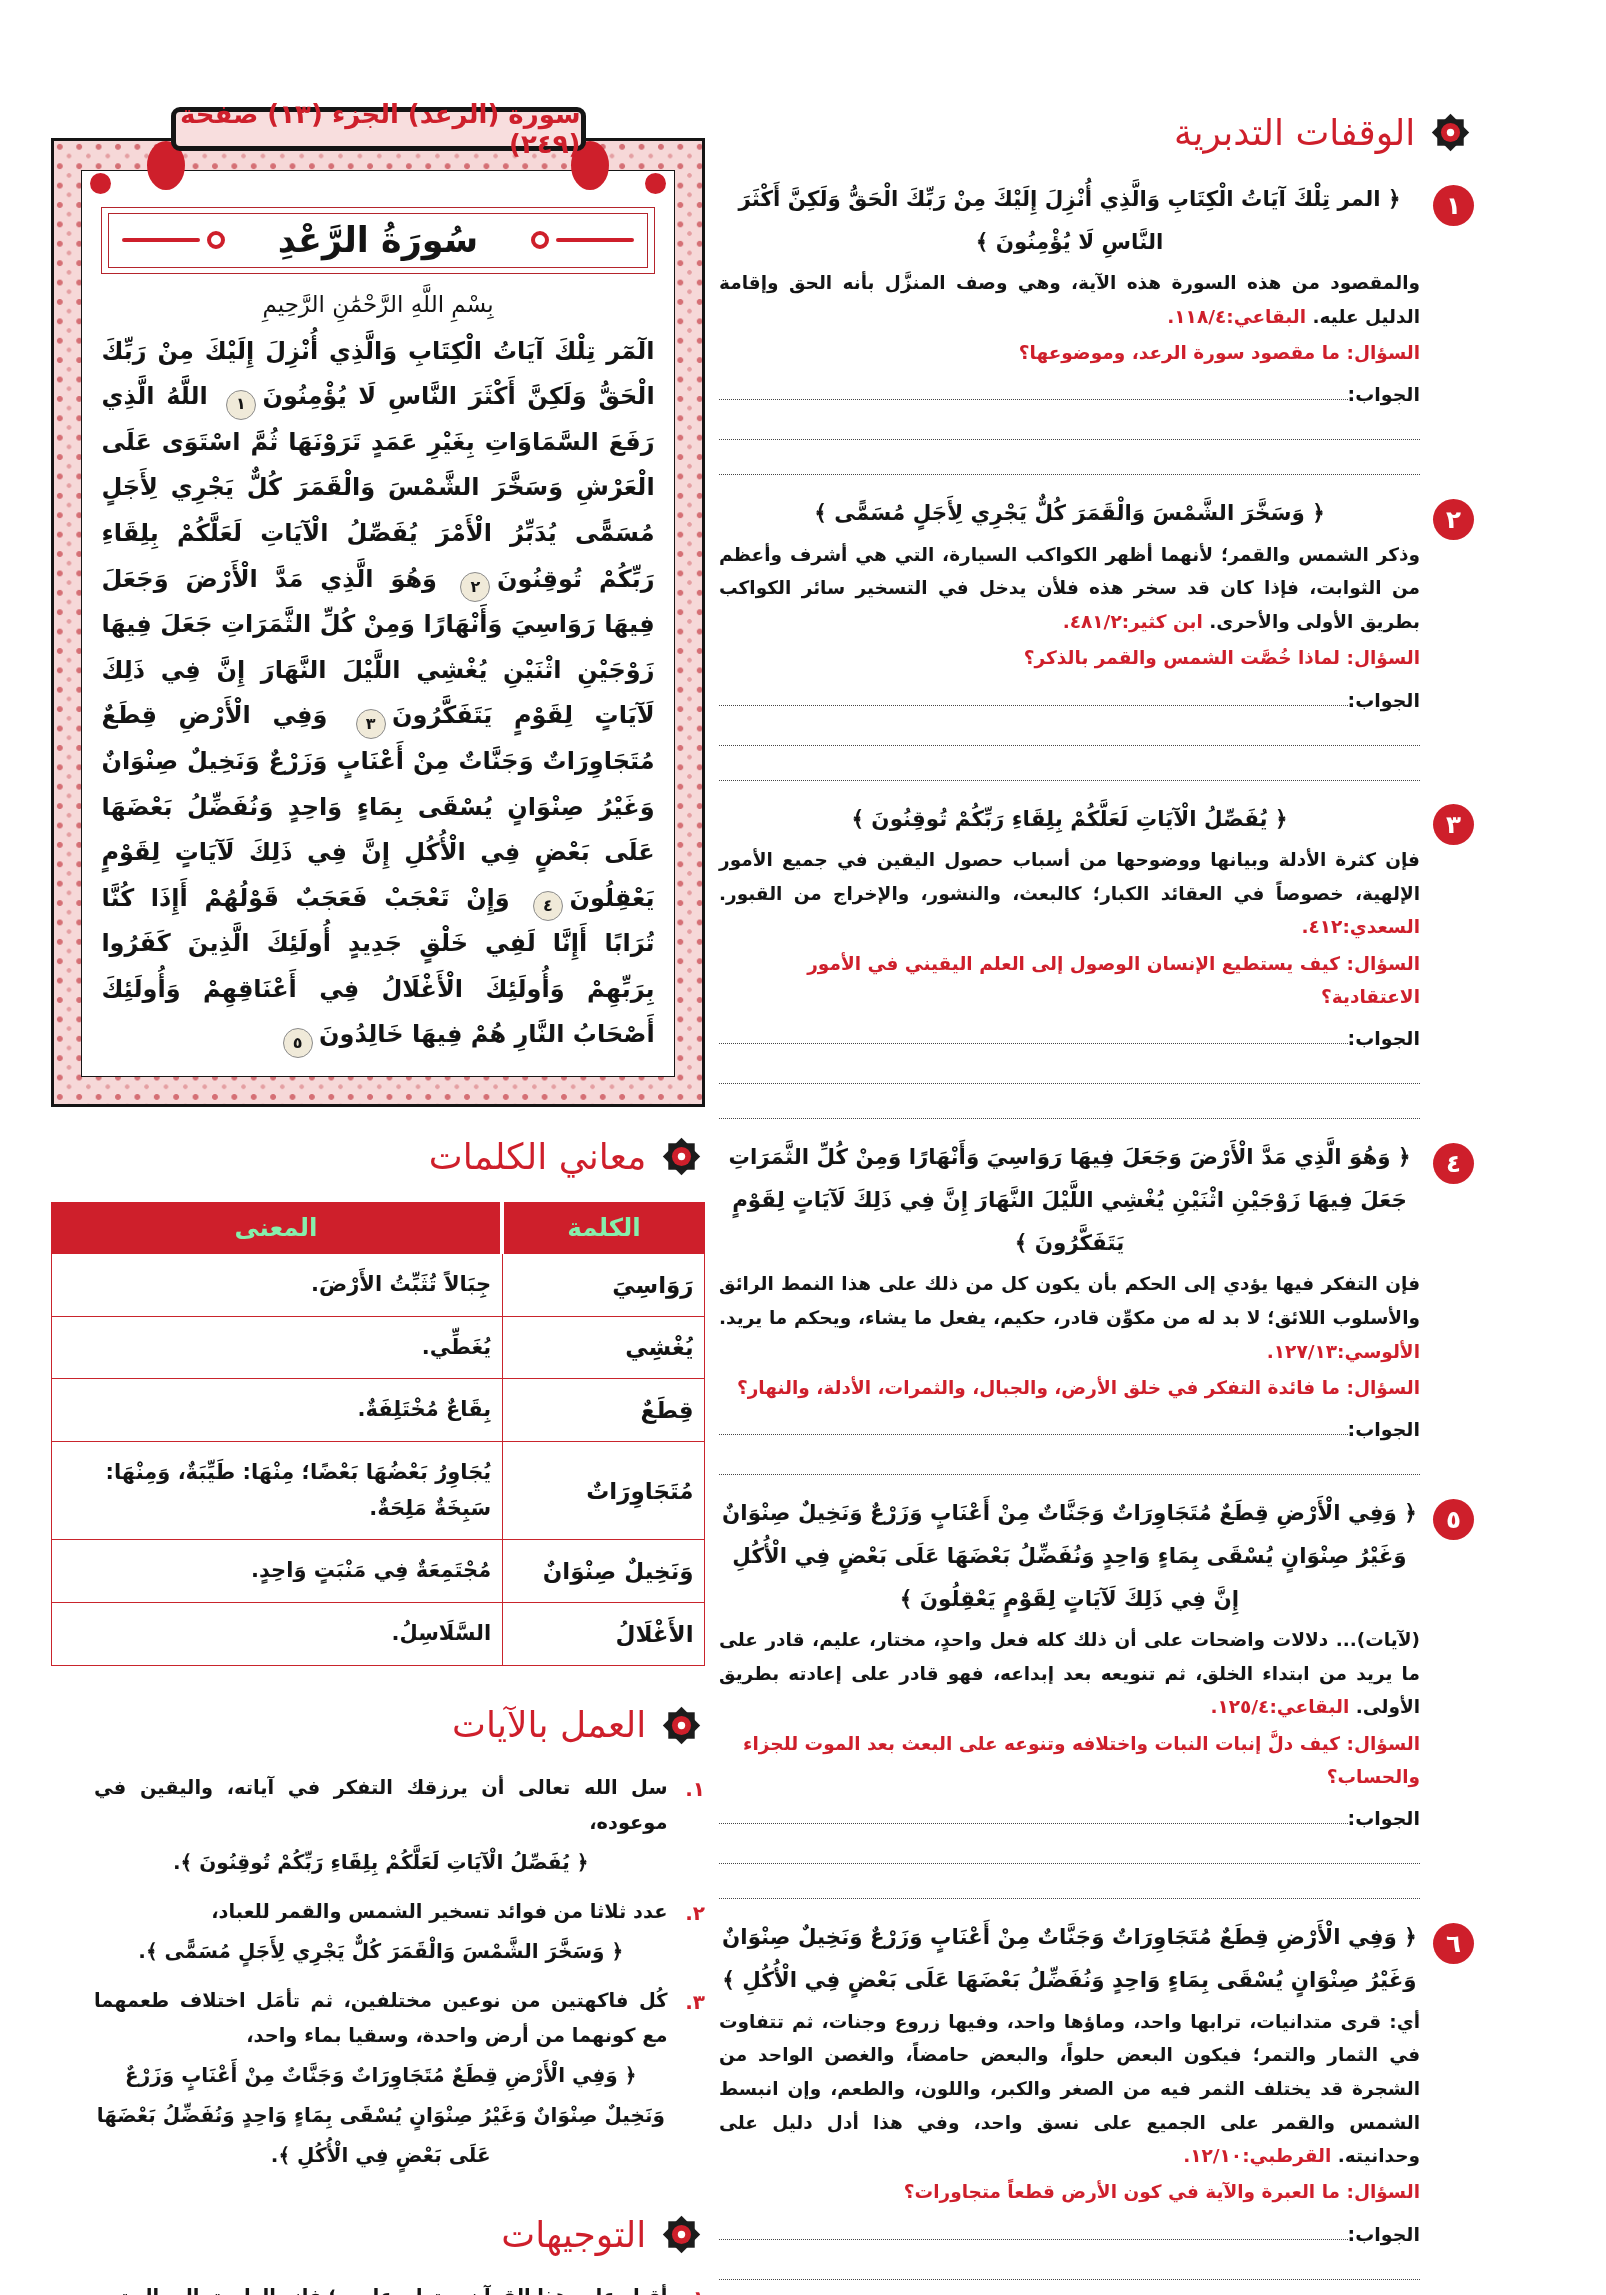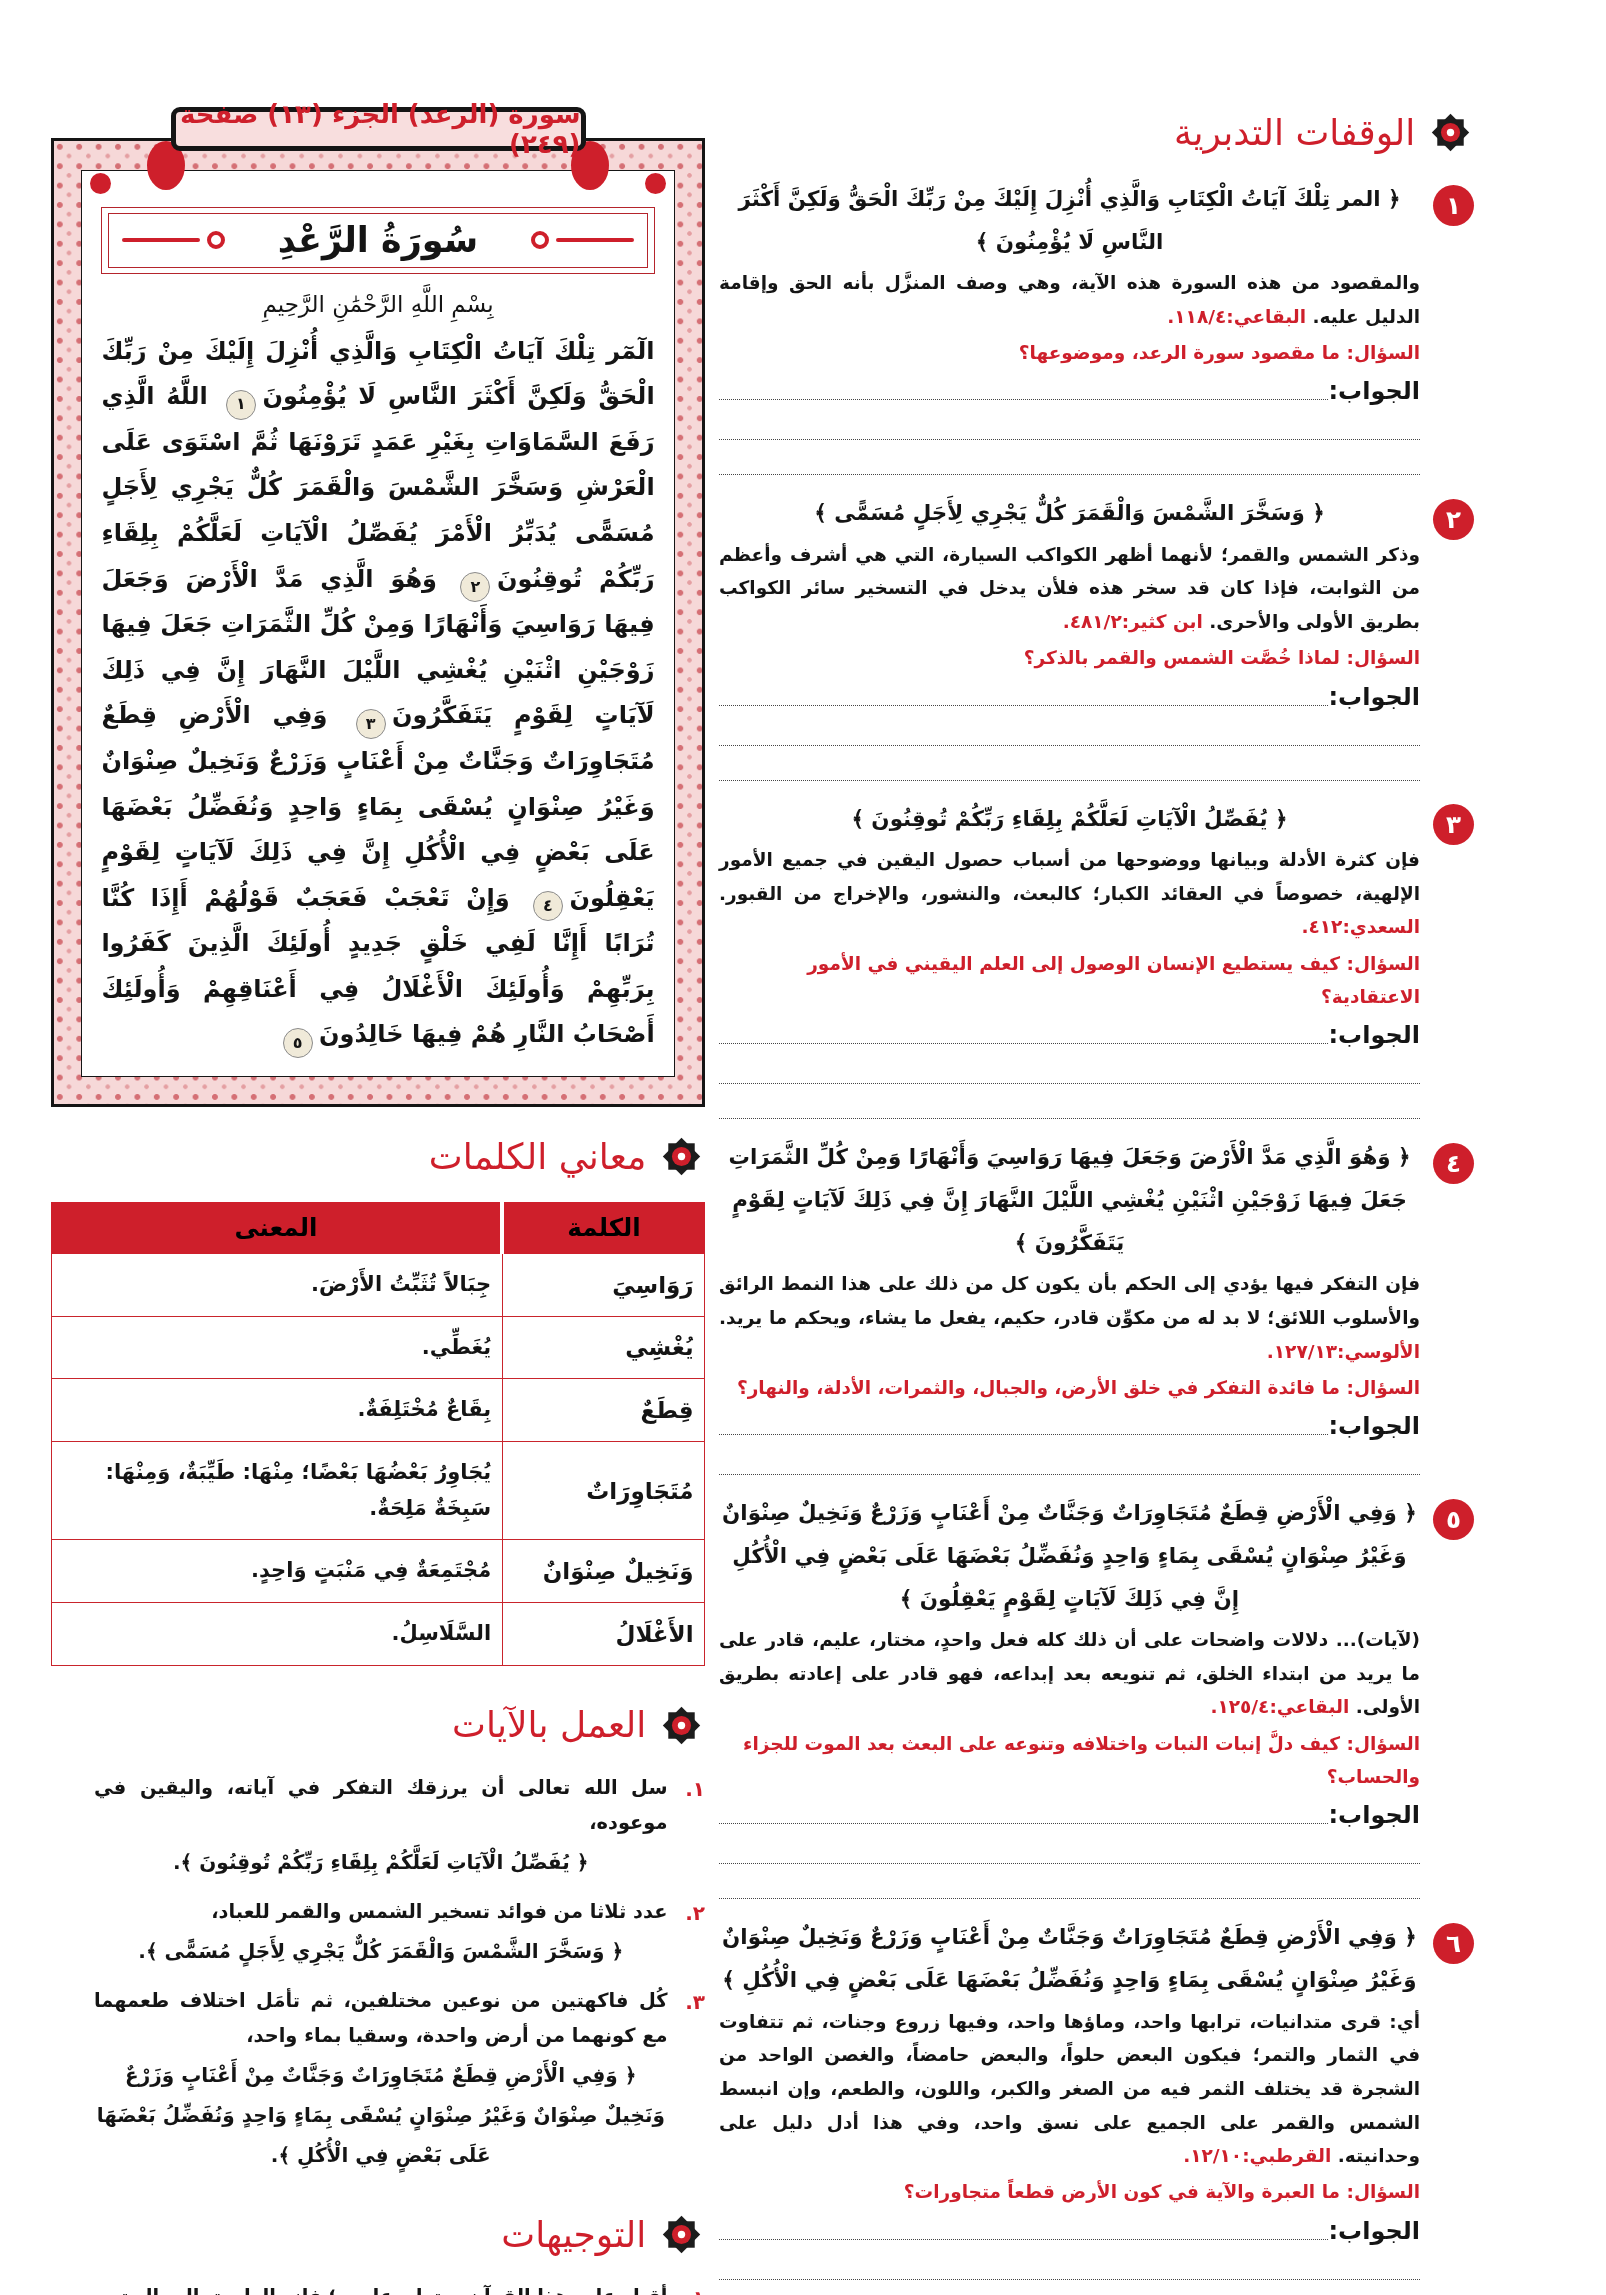--- a/index.html
+++ b/index.html
@@ -25,21 +25,21 @@
     flex:0 0 41px;width:41px;height:41px;border-radius:50%;background:var(--red);
     color:#fff;font-size:24.6px;font-weight:bold;display:flex;align-items:center;justify-content:center;
     margin-top:6.5px;
   }
   .wbody{flex:1;min-width:0;}
   .verse{font-weight:bold;font-size:21.4px;text-align:center;line-height:2.0;margin-bottom:2.6px;}
   .expl{font-weight:bold;font-size:18.5px;line-height:1.82;text-align:justify;}
   .cite{color:var(--red);}
   .question{color:var(--red);font-weight:bold;font-size:18.5px;line-height:1.8;margin-top:2.6px;}
   .ansrow{display:flex;align-items:flex-end;height:36px;}
-  .anslabel{font-weight:bold;font-size:24px;white-space:nowrap;}
+  .anslabel{font-weight:bold;font-size:19px;white-space:nowrap;}
   .ansfill{flex:1;border-bottom:1.9px dotted #454545;margin-bottom:5.2px;}
   .ansline{height:35px;border-bottom:1.9px dotted #454545;}
   
   .col-left{position:absolute;top:97px;left:51px;width:654px;right:auto;}
   
   .mushaf{position:relative;}
   .banner{
     position:relative;z-index:3;margin:10px auto;width:415px;height:44px;
     background:#f8dede;border:5.2px solid var(--ink);border-radius:9px;
     display:flex;align-items:center;justify-content:center;
@@ -76,21 +76,21 @@
   .qtext{font-size:24px;font-weight:bold;line-height:1.9;text-align:justify;}
   .aya{
     display:inline-flex;align-items:center;justify-content:center;
     width:30px;height:30px;border:1.3px solid #8b8b8b;border-radius:50%;
     background:#f0ead9;font-size:16px;margin:0 6.5px;vertical-align:-5.2px;
   }
   
   .maani{margin-top:26px;}
   table.meanings{width:100%;border-collapse:collapse;}
   .meanings th{
-    background:var(--red);color:#000000;font-size:24.6px;font-weight:bold;
+    background:var(--red);color:#86efac;font-size:24.6px;font-weight:bold;
     padding:10.4px 6.5px;border:1.9px solid var(--red);
   }
   .meanings th.th-word{width:31%;border-left:4.5px solid #fff;}
   .meanings td{
     border:1.9px solid #c9242c;font-weight:bold;text-align:right;
     padding:13px 10.4px;vertical-align:middle;background:#fff;
   }
   .meanings td.td-word{font-size:23px;}
   .meanings td.td-meaning{font-size:21px;line-height:1.7;}
   

